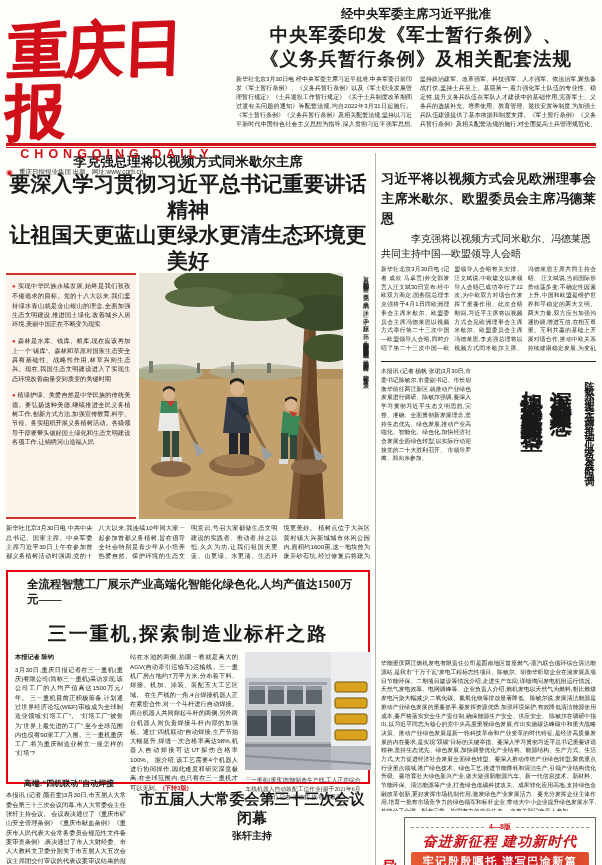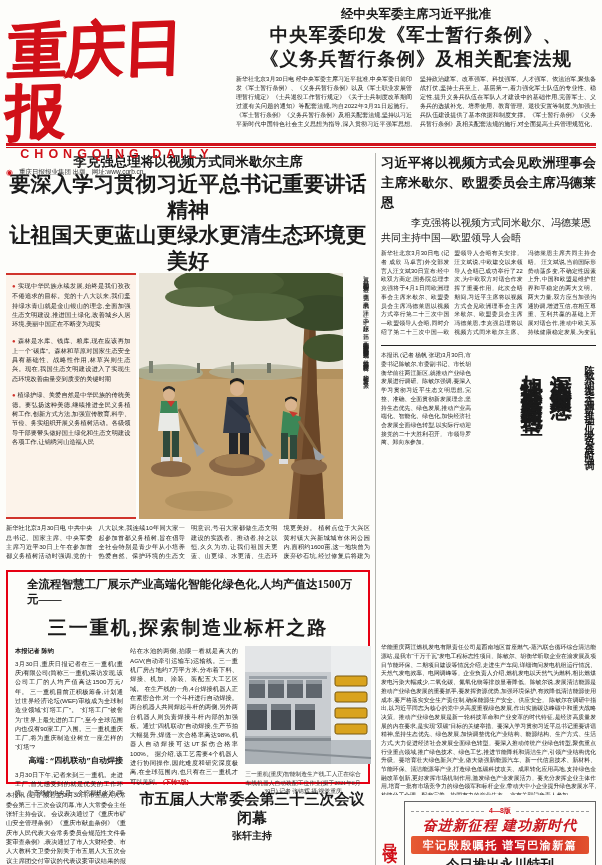--- a/index.html
+++ b/index.html
@@ -50,35 +50,35 @@
   .bullets p{margin:0 0 7px;}
   .bullets .dot{color:#d0342c;font-size:6px;}
   .photo{width:204px;margin-left:3px;position:relative;}
   .vcaption{width:25px;margin-left:2px;writing-mode:vertical-rl;font-size:6px;line-height:1.55;
       letter-spacing:0.5px;color:#222;height:246px;overflow:hidden;}
   .tree-body{margin-top:4px;font-size:6.2px;columns:4;column-gap:6px;height:42px;}
   .turn{font-weight:bold;}
   
   .sany{border:2px solid #e60012;margin-top:5px;padding:5px 7px;box-sizing:border-box;height:214px;}
   .sany-kicker{font-size:11.5px;font-weight:bold;font-family:"Liberation Serif",serif;padding-left:12px;}
-  .sany-head{font-size:19px;font-weight:900;text-align:center;letter-spacing:2px;margin-top:8px;}
+  .sany-head{font-size:19px;font-weight:900;text-align:center;letter-spacing:2px;margin-top:14px;}
   .sany-row{display:flex;gap:7px;margin-top:5px;height:152px;}
   .sany-c{width:108px;font-size:6.2px;}
   .sany-byline{font-weight:bold;margin-bottom:3px;}
-  .sany-sub{font-size:8px;font-weight:bold;text-align:right;margin:3px 0;font-family:Liberation Mono, monospace;}
+  .sany-sub{font-size:8px;font-weight:bold;text-align:center;margin:20px 0;font-family:Liberation Serif, serif;}
   .sany-photo{flex:1;min-width:0;}
   .sany-cap{font-size:5.8px;color:#333;text-align:center;font-family:"Liberation Serif",serif;line-height:1.4;margin-top:2px;}
   
   .npc-row{display:flex;gap:8px;margin-top:6px;height:86px;}
   .npc-lead{width:120px;font-size:6.2px;}
   .npc-center{flex:1;min-width:0;}
   .npc-head{font-size:15px;font-weight:900;text-align:center;}
   .npc-sub{font-size:10px;font-weight:bold;text-align:center;font-family:"Liberation Serif",serif;margin:1px 0 3px;}
   
-  .vid-head{font-size:13.2px;font-weight:900;line-height:1.5;text-align:justify;}
+  .vid-head{font-size:13.2px;font-weight:900;line-height:1.5;text-align:justify;margin-top:16px;}
   .vid-sub{font-size:10px;font-weight:normal;font-family:"Liberation Serif",serif;line-height:1.5;
       text-indent:3em;margin-top:3px;}
   .vid-body{margin-top:4px;font-size:5.8px;columns:3;column-gap:5px;height:90px;}
   .hdiv{border-top:1.5px solid #222;margin:6px 0 5px;}
   .green-top{display:flex;height:288px;}
   .green-left{width:90px;font-size:5.8px;}
   .green-heads{flex:1;writing-mode:vertical-rl;padding:6px 0 0 2px;overflow:hidden;}
   .green-kicker{font-size:10px;font-weight:bold;font-family:"Liberation Serif",serif;
       letter-spacing:5px;margin-left:8px;}
   .green-h{font-size:22px;font-weight:900;letter-spacing:3px;margin-left:4px;line-height:1.15;}

